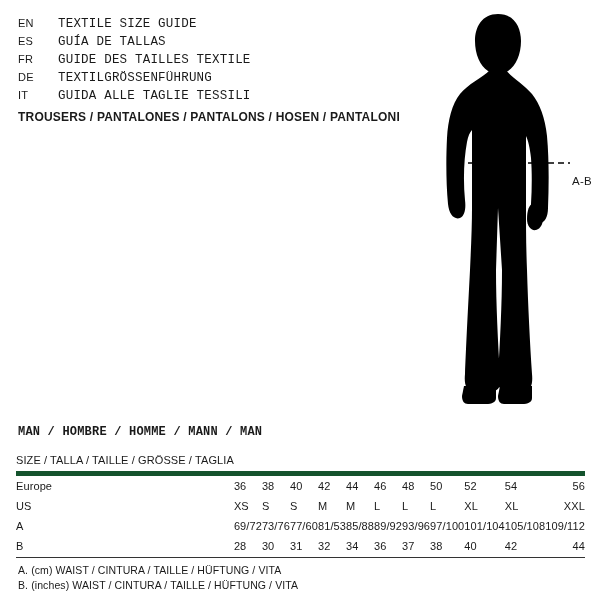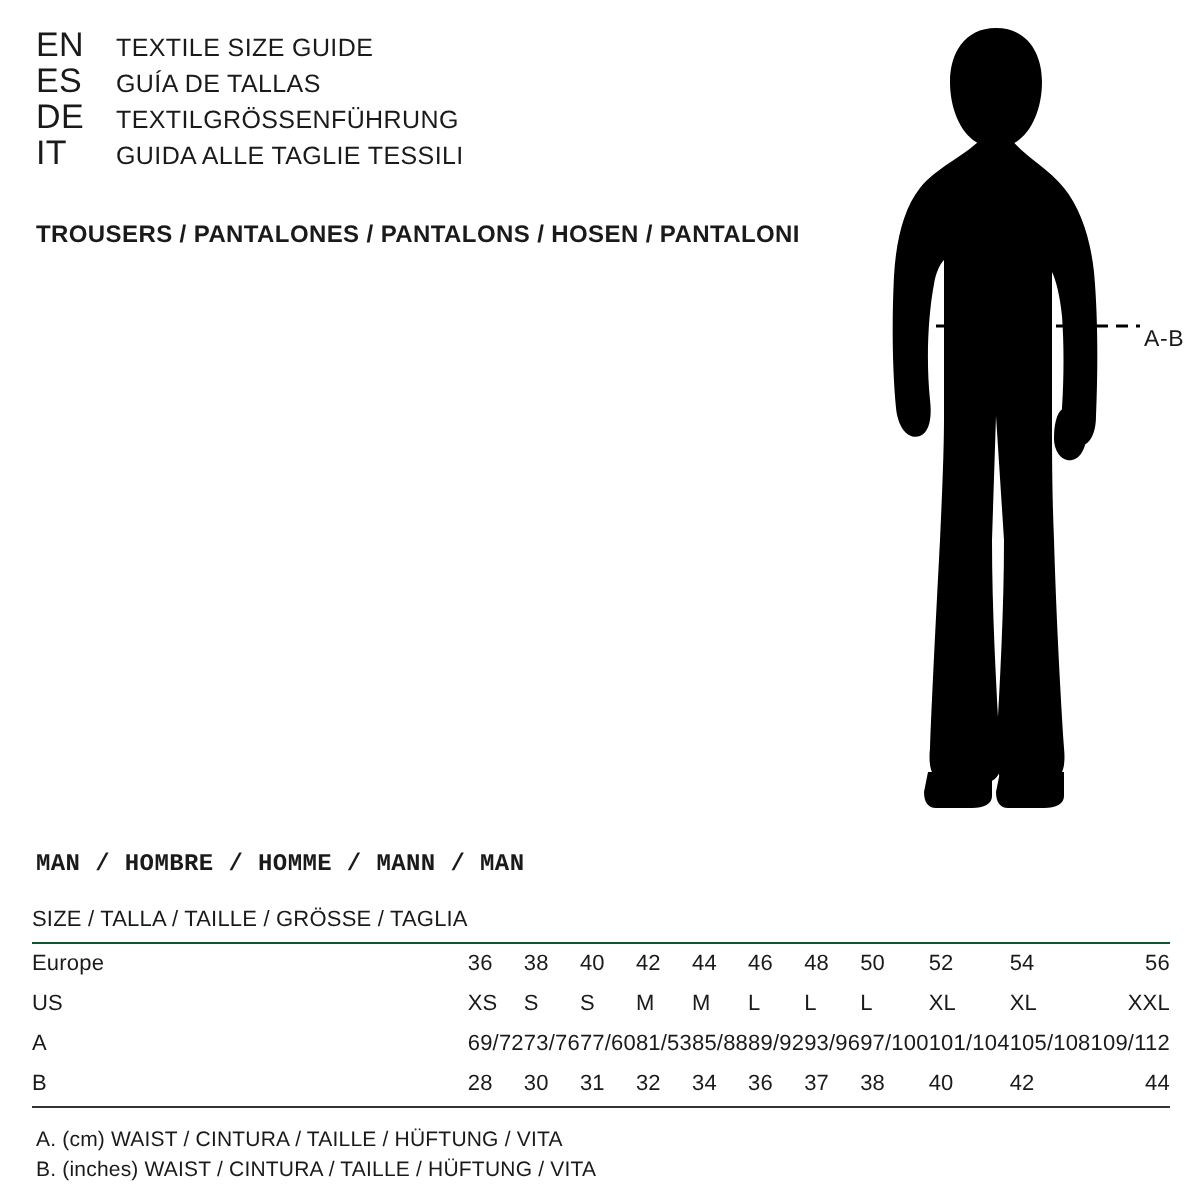--- a/index.html
+++ b/index.html
@@ -29,26 +29,27 @@
     width: 400px;
   }
   .lang-row {
     display: flex;
     align-items: baseline;
     height: 18px;
     line-height: 18px;
   }
   .lang-code {
     width: 40px;
-    font-size: 17px;
+    font-size: 11px;
     letter-spacing: .2px;
   }
   .lang-text {
     font-size: 12.5px;
     letter-spacing: .2px;
+    font-family: Liberation Mono, monospace;
   }
 
   .section-title {
     position: absolute;
     top: 110px;
     left: 18px;
     font-size: 12px;
     font-weight: bold;
     letter-spacing: .2px;
   }
@@ -60,21 +61,21 @@
     left: 420px;
     width: 180px;
     height: 400px;
   }
   .figure-svg {
     display: block;
   }
   .ab-label {
     position: absolute;
     left: 152px;
-    top: 156px;
+    top: 167px;
     font-size: 11.5px;
     letter-spacing: .3px;
   }
 
   
   .man-title {
     position: absolute;
     top: 425px;
     left: 18px;
     font-size: 12px;
@@ -91,21 +92,21 @@
     border-collapse: collapse;
     font-size: 11px;
     letter-spacing: .1px;
   }
   table.size-table td {
     padding: 2px 0 2px 0;
     height: 16px;
     white-space: nowrap;
   }
   table.size-table tr.head-row td {
-    border-bottom: 1px solid #14532d;
+    border-bottom: 5px solid #14532d;
     padding-bottom: 3px;
   }
   table.size-table tr.row-b td {
     border-bottom: 1px solid #333;
     padding-bottom: 3px;
   }
   td.label-col {
     width: 92px;
     text-align: left;
   }
@@ -135,20 +136,24 @@
 <div class="page">
 
   <div class="lang-block">
     <div class="lang-row">
       <div class="lang-code">EN</div>
       <div class="lang-text">TEXTILE SIZE GUIDE</div>
     </div>
     <div class="lang-row">
       <div class="lang-code">ES</div>
       <div class="lang-text">GUÍA DE TALLAS</div>
+    </div>
+    <div class="lang-row">
+      <div class="lang-code">FR</div>
+      <div class="lang-text">GUIDE DES TAILLES TEXTILE</div>
     </div>
     <div class="lang-row">
       <div class="lang-code">DE</div>
       <div class="lang-text">TEXTILGRÖSSENFÜHRUNG</div>
     </div>
     <div class="lang-row">
       <div class="lang-code">IT</div>
       <div class="lang-text">GUIDA ALLE TAGLIE TESSILI</div>
     </div>
   </div>

